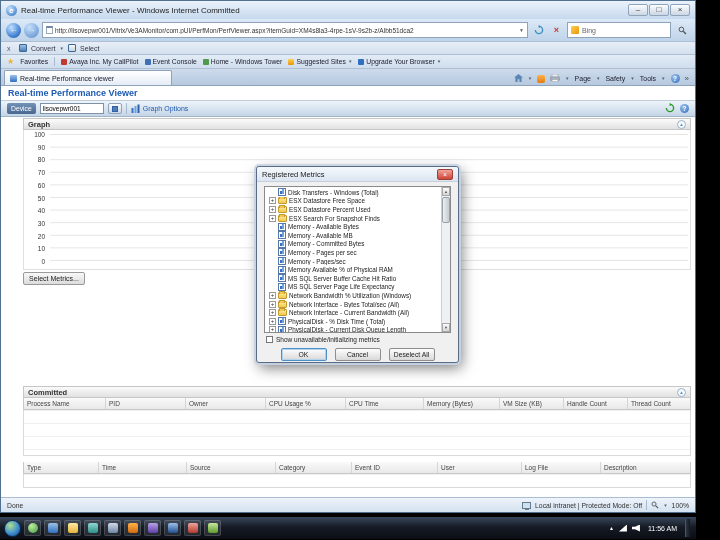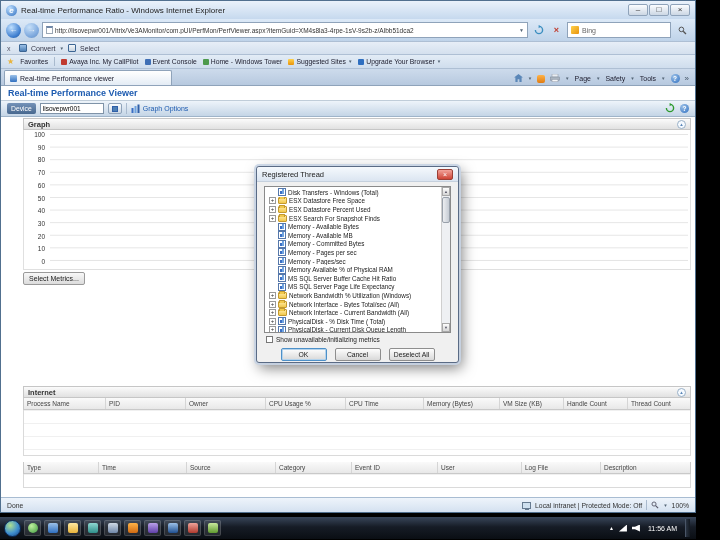--- a/index.html
+++ b/index.html
@@ -204,21 +204,21 @@
 </style>
 </head>
 <body>
 
 <div id="screen">
 
   <div id="ie-window">
 
     <div class="titlebar">
       <span class="ie-logo">e</span>
-      <span class="title-text">Real-time Performance Ratio - Windows Internet Explorer</span>
+      <span class="title-text">Real-time Performance Viewer - Windows Internet Committed</span>
       <div class="win-controls">
         <span class="win-btn">–</span>
         <span class="win-btn">□</span>
         <span class="win-btn">×</span>
       </div>
     </div>
 
     <div class="addressbar">
       <span class="nav-btn">←</span>
       <span class="nav-btn fwd">→</span>
@@ -366,21 +366,21 @@
           </div>
           <div class="plot-grid"></div>
         </div>
       </div>
 
       <button class="select-metrics">Select Metrics...</button>
 
 
       <div class="section" style="top:300px;">
         <div class="sec-header">
-          <span>Internet</span>
+          <span>Committed</span>
           <span class="collapse-btn">▲</span>
         </div>
         <div class="table-header">
           <span class="th" style="width:82px">Process Name</span>
           <span class="th" style="width:80px">PID</span>
           <span class="th" style="width:80px">Owner</span>
           <span class="th" style="width:80px">CPU Usage %</span>
           <span class="th" style="width:78px">CPU Time</span>
           <span class="th" style="width:76px">Memory (Bytes)</span>
           <span class="th" style="width:64px">VM Size (KB)</span>
@@ -400,21 +400,21 @@
           <span class="th" style="width:84px">User</span>
           <span class="th" style="width:79px">Log File</span>
           <span class="th fill">Description</span>
         </div>
         <div class="table-body" style="height:14px"></div>
       </div>
     </div>
 
     <div class="dialog">
       <div class="dlg-title">
-        <span>Registered Thread</span>
+        <span>Registered Metrics</span>
         <span class="dlg-close">×</span>
       </div>
       <div class="dlg-list">
         <div class="tree-rows">
           <div class="tree-row">
               <span class="exp-spacer"></span>
               <span class="icon-metric"></span>
               <span>Disk Transfers - Windows (Total)</span>
             </div>
           <div class="tree-row">

